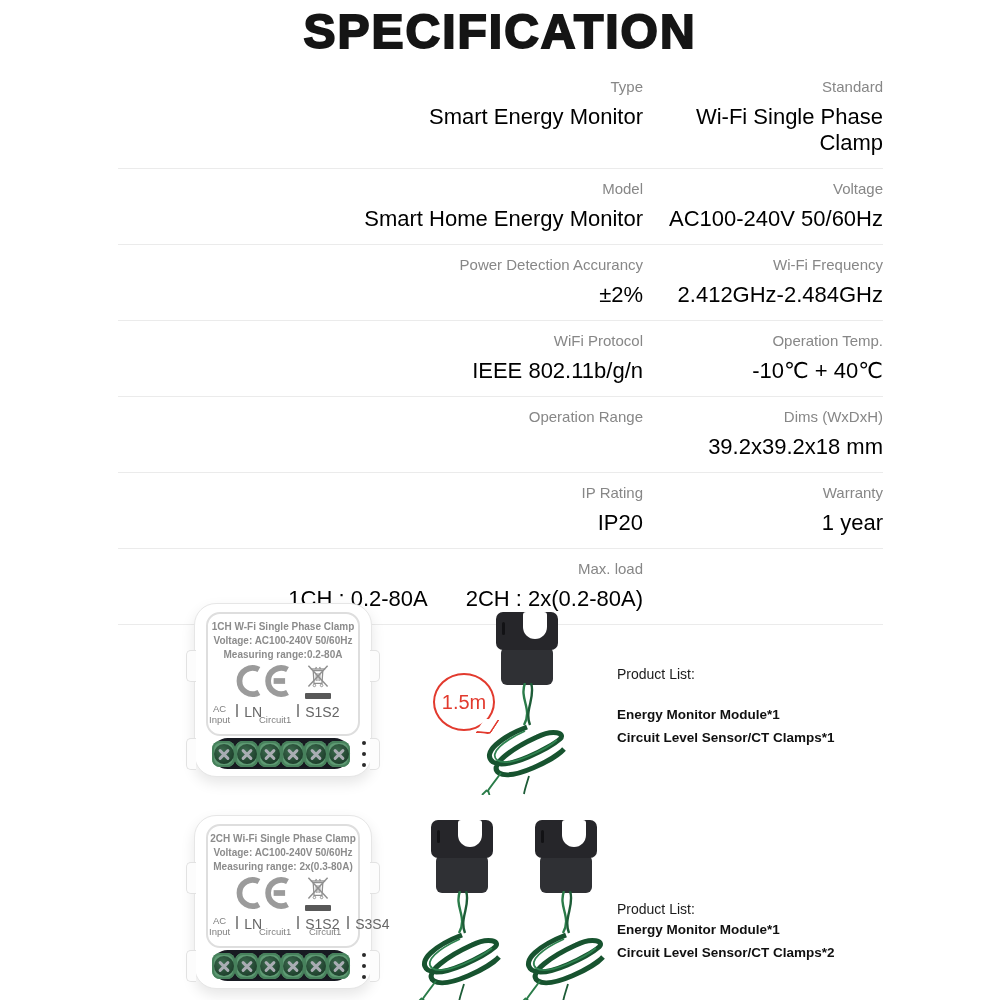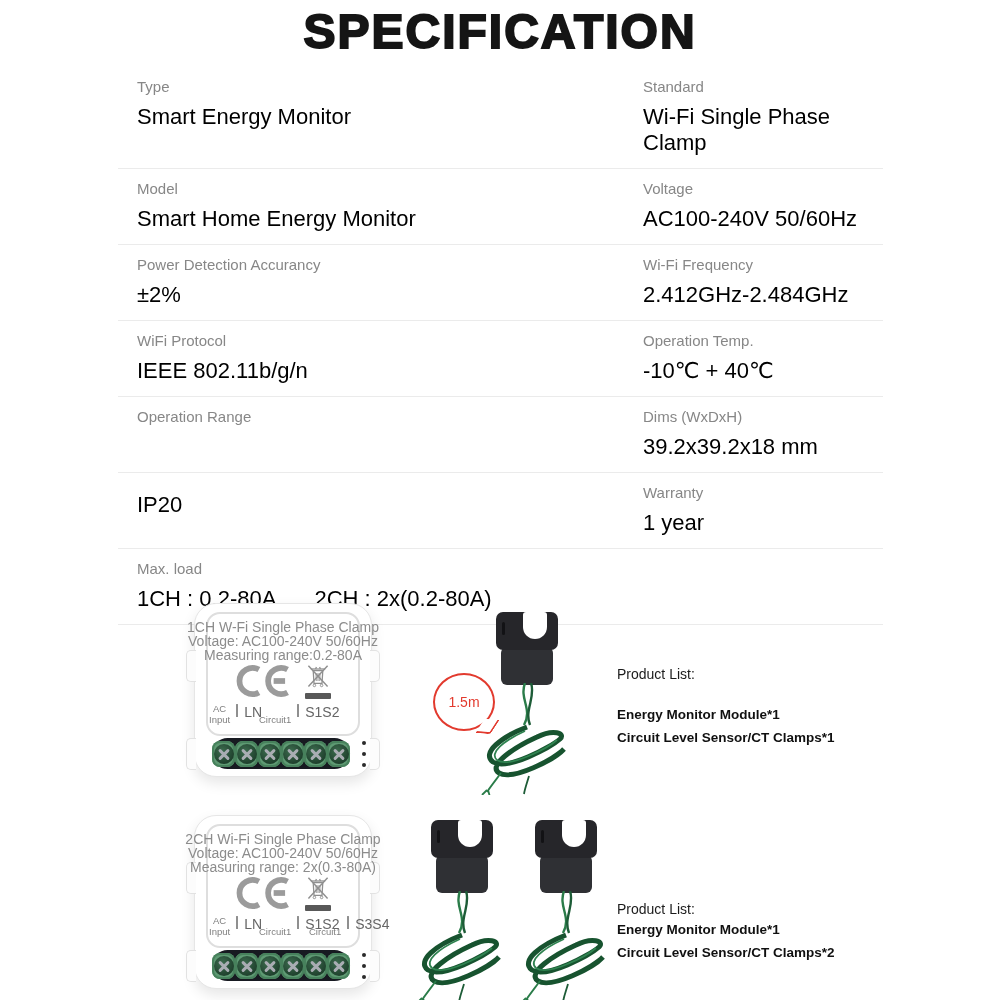--- a/index.html
+++ b/index.html
@@ -4,40 +4,40 @@
 <style>
   html,body{margin:0;padding:0;background:#fff;}
   #page{position:relative;width:1000px;height:1000px;background:#fff;overflow:hidden;
         font-family:"Liberation Sans","DejaVu Sans",sans-serif;color:#1a1a1a;}
 
   
   .page-title{margin:6px 0 0;text-align:center;font-size:48px;line-height:52px;
               font-weight:700;letter-spacing:2px;color:#151515;-webkit-text-stroke:2px #151515;}
 
   
-  .spec{margin:20px 117px 0 118px;}
+  .spec{margin:20px 117px 0 118px;text-align:right;}
   .spec-row{display:grid;grid-template-columns:506px auto;padding:11px 0 12px 19px;
             border-bottom:1px solid #ebebeb;}
   .spec-row.first{padding-top:0;}
   .spec-label{font-size:15px;line-height:18px;color:#878787;}
   .spec-value{font-size:22px;line-height:26px;margin-top:8px;color:#000000;}
   .maxload-gap{display:inline-block;width:38px;}
 
   
   .device{position:absolute;width:176px;height:172px;background:#fff;border:1px solid #e6e6e6;
           border-radius:22px;box-shadow:0 6px 14px rgba(0,0,0,.10);}
   .device.dev1{left:194px;top:603px;}
   .device.dev2{left:194px;top:815px;}
   .clip{position:absolute;width:9px;height:30px;background:#fcfcfc;border:1px solid #e2e2e2;}
   .clip.l{left:-9px;border-radius:5px 0 0 5px;border-right:none;}
   .clip.r{right:-9px;border-radius:0 5px 5px 0;border-left:none;}
   .clip.t{top:46px;} .clip.b{top:134px;}
   .panel{position:absolute;left:11px;right:11px;top:8px;bottom:40px;border:2px solid #dedede;
          border-radius:14px;display:flex;flex-direction:column;align-items:center;padding-top:6px;box-sizing:border-box;}
-  .dev-line{font-size:14px;line-height:14px;color:#8c8c8c;font-weight:400;white-space:nowrap;}
+  .dev-line{font-size:10px;line-height:14px;color:#8c8c8c;font-weight:700;white-space:nowrap;}
   .marks{display:flex;align-items:flex-start;gap:15px;margin-top:1px;height:40px;}
   .weee{display:flex;flex-direction:column;align-items:center;}
   .weee-bar{width:26px;height:6px;background:#585858;border-radius:1px;margin-top:2px;}
   .groups{display:flex;justify-content:space-between;width:148px;margin-top:0;}
   .group{width:48px;display:flex;}
   .g-label{min-height:22px;display:flex;align-items:flex-end;justify-content:center;
            white-space:pre-line;text-align:center;font-size:9.5px;line-height:11px;color:#7f7f7f;}
   .bracket{height:12px;border:1.5px solid #8f8f8f;border-bottom:none;border-radius:2px 2px 0 0;margin:1px 6px 0;}
   .group.empty .bracket{border-color:transparent;}
   .g-terms{display:flex;justify-content:space-around;font-size:14px;color:#666;margin-top:1px;}
@@ -61,21 +61,21 @@
   .c-head{position:relative;width:62px;height:38px;background:#26262a;border-radius:7px;margin:0 auto;}
   .c-hole{position:absolute;top:0;left:50%;transform:translateX(-4px);width:24px;height:27px;
           background:#fff;border-radius:3px 3px 12px 12px;}
   .c-latch{position:absolute;left:6px;top:10px;width:3px;height:13px;background:#121215;border-radius:2px;}
   .c-body{width:52px;height:38px;background:#2f3034;border-radius:6px;margin:-3px auto 0;}
   .wire{display:block;margin:-2px auto 0;}
 
   
   .bubble{position:absolute;left:433px;top:673px;width:58px;height:54px;background:#fff;
           border:2.5px solid #e23a2e;border-radius:50%;display:flex;align-items:center;justify-content:center;
-          font-size:14px;color:#e23a2e;z-index:3;}
+          font-size:20px;color:#e23a2e;z-index:3;}
   .bubble::after{content:'';position:absolute;right:-2px;bottom:-5px;width:13px;height:13px;background:#fff;
           border-right:2.5px solid #e23a2e;border-bottom:2.5px solid #e23a2e;border-bottom-right-radius:3px;
           transform:rotate(5deg) skewX(-28deg);}
 
   
   .plist{position:absolute;left:617px;}
   .plist.pl1{top:666px;}
   .plist.pl2{top:901px;}
   .pl-title{font-size:14px;color:#1b1b1b;}
   .pl1 .pl-title{margin-bottom:25px;}
@@ -134,20 +134,21 @@
       <div class="spec-cell">
         <div class="spec-label">Operation Range</div>
       </div>
       <div class="spec-cell">
         <div class="spec-label">Dims (WxDxH)</div>
         <div class="spec-value">39.2x39.2x18 mm</div>
       </div>
     </div>
     <div class="spec-row">
       <div class="spec-cell">
+        <div class="spec-label">IP Rating</div>
         <div class="spec-value">IP20</div>
       </div>
       <div class="spec-cell">
         <div class="spec-label">Warranty</div>
         <div class="spec-value">1 year</div>
       </div>
     </div>
     <div class="spec-row">
       <div class="spec-cell">
         <div class="spec-label">Max. load</div>

